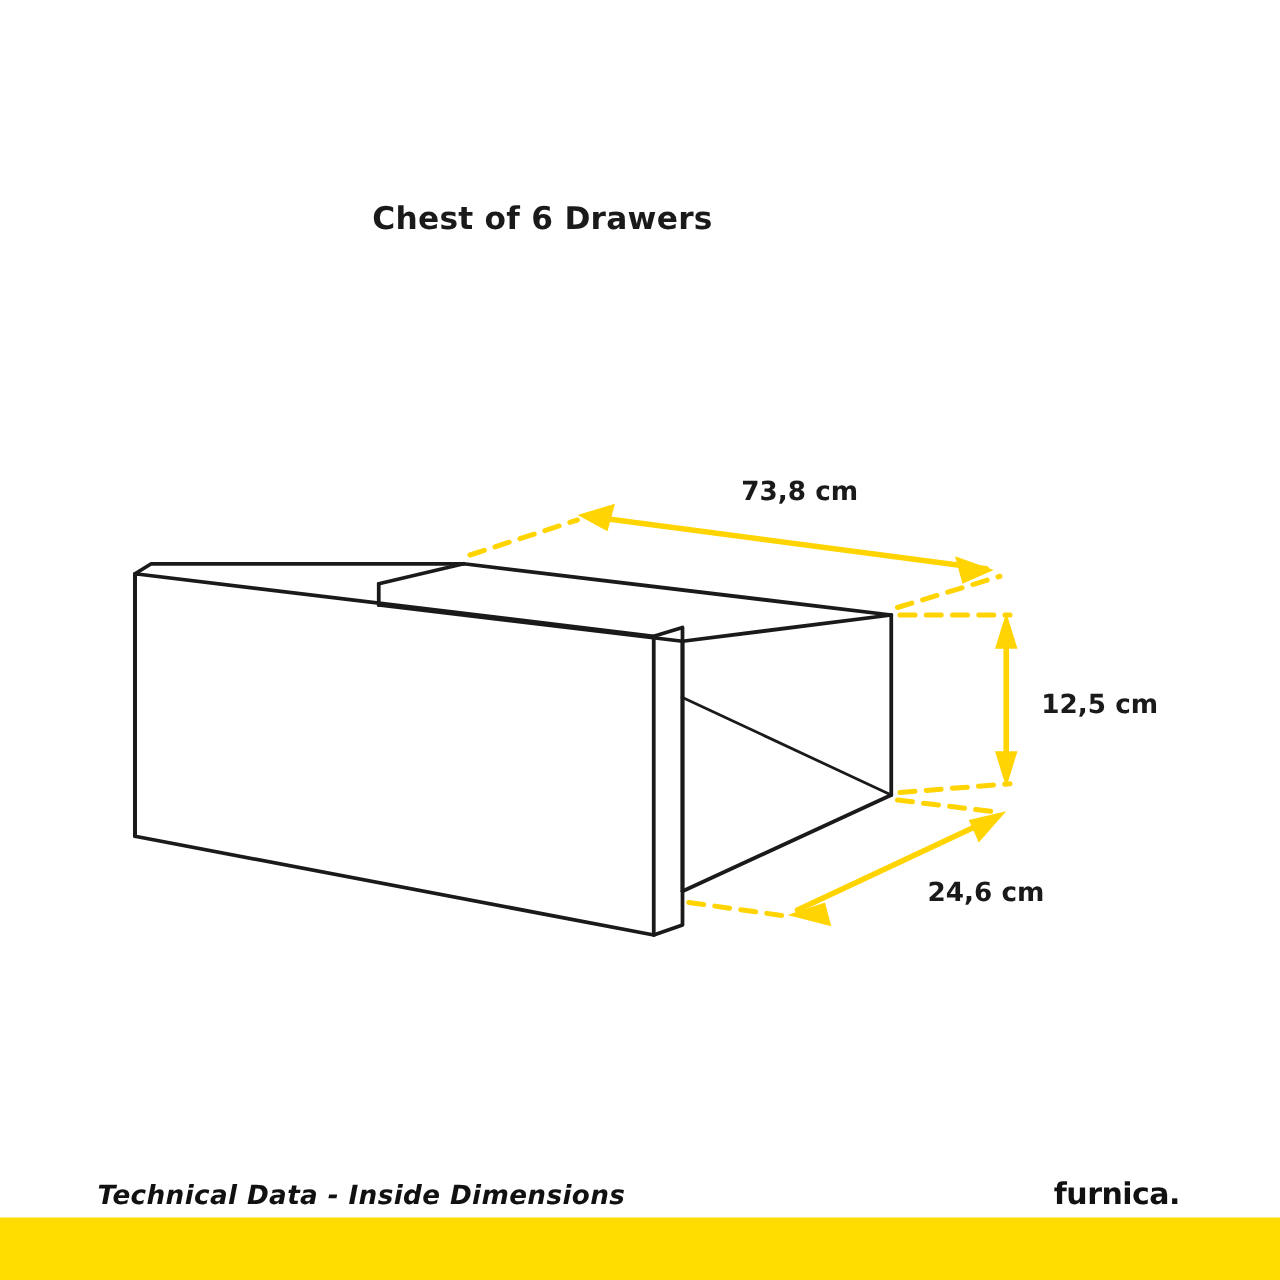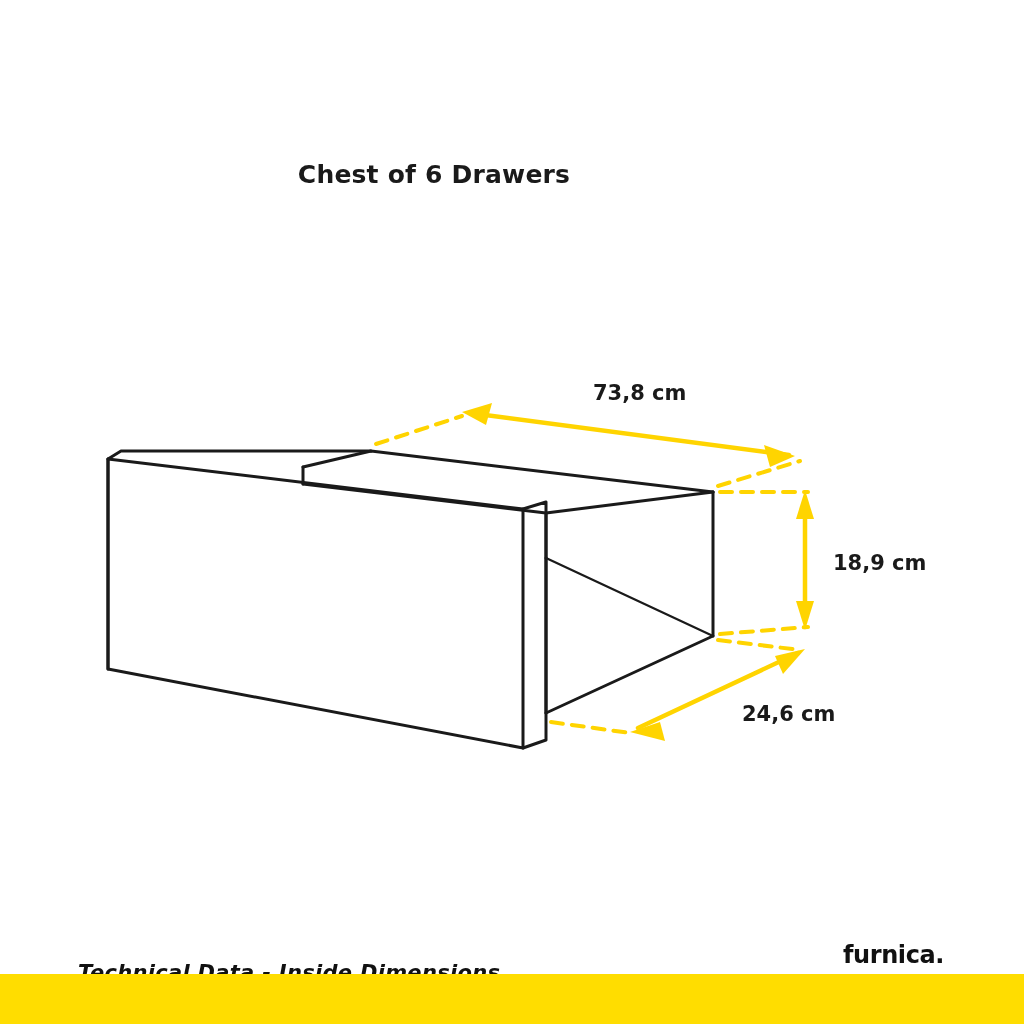--- a/index.html
+++ b/index.html
@@ -58,21 +58,21 @@
     position: absolute;
     left: 0;
     bottom: 50px;
     width: 1024px;
     height: 48px;
     background: #ffffff;
   }
   .footer-caption {
     position: absolute;
     left: 78px;
-    bottom: 39px;
+    bottom: 56px;
     font-size: 21px;
     font-style: italic;
     font-weight: bold;
     color: #111111;
     letter-spacing: 0.3px;
   }
   .brand {
     position: absolute;
     right: 80px;
     bottom: 55px;
@@ -135,19 +135,19 @@
   <g stroke="#ffd400" fill="none">
     <path d="M551,722 L630,733" stroke-width="4" stroke-dasharray="12 9" stroke-linecap="round"></path>
     <path d="M718,640 L800,650" stroke-width="4" stroke-dasharray="12 9" stroke-linecap="round"></path>
     <path d="M638,728 L798,653" stroke-width="4.5" stroke-linecap="round"></path>
     <polygon points="630,732 660,722 665,741" fill="#ffd400" stroke="none"></polygon>
     <polygon points="805,649 775,656 783,674" fill="#ffd400" stroke="none"></polygon>
   </g>
 </svg>
 
 <div class="dim-label dim-width">73,8 cm</div>
-<div class="dim-label dim-height">18,9 cm</div>
+<div class="dim-label dim-height">12,5 cm</div>
 <div class="dim-label dim-depth">24,6 cm</div>
 
 <div class="footer-strip"></div>
 <div class="footer-caption">Technical Data - Inside Dimensions</div>
 <div class="brand">furnica.</div>
 <div class="footer-bar"></div>
 
 </body></html>

